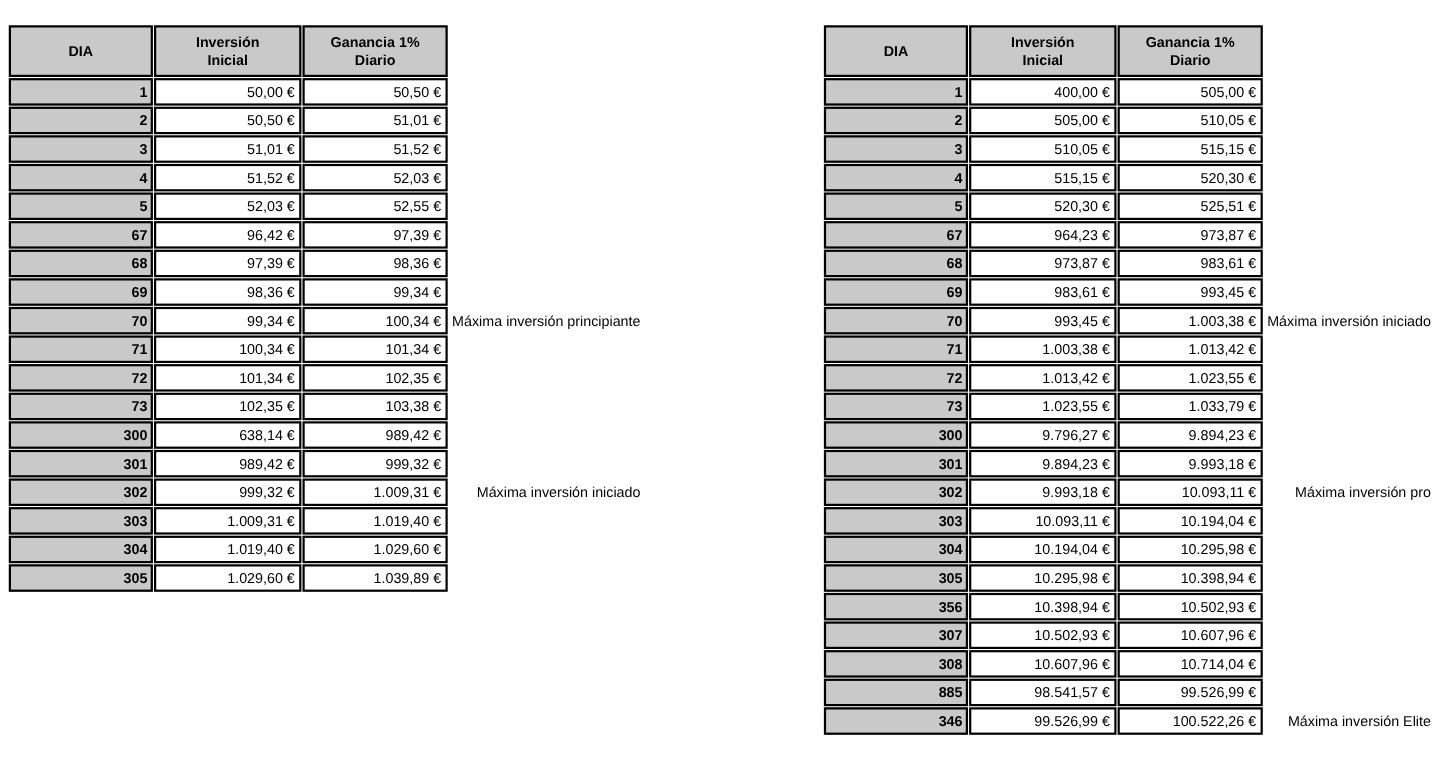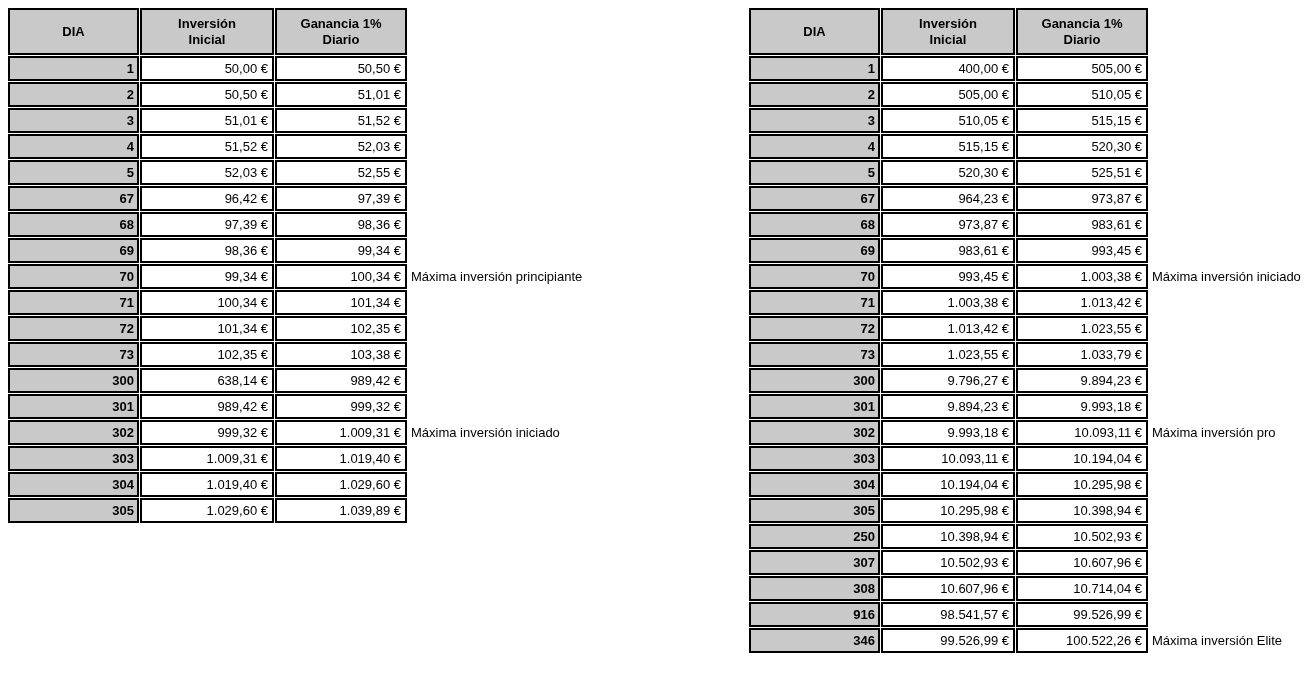--- a/index.html
+++ b/index.html
@@ -13,21 +13,21 @@
     color: #000000;
   }
   .sheet {
     position: relative;
     width: 1308px;
     height: 699px;
     background: #ffffff;
   }
   table.inv-table {
     position: absolute;
-    top: 7px;
+    top: 22px;
     border-collapse: separate;
     border-spacing: 1px;
   }
   table.inv-table.pos-left  { left: 7px; }
   table.inv-table.pos-right { left: 748px; }
 
   table.inv-table th,
   table.inv-table td.day,
   table.inv-table td.val {
     box-sizing: border-box;
@@ -59,21 +59,21 @@
     padding: 0 3px 0 2px;
   }
   table.inv-table td.val {
     background: #ffffff;
     text-align: right;
     padding: 0 4px 0 2px;
   }
   table.inv-table td.note {
     border: none;
     background: transparent;
-    text-align: left;
+    text-align: right;
     padding: 0 0 0 3px;
     font-size: 13px;
     white-space: nowrap;
     font-weight: normal;
   }
   table.inv-table th.note-spacer {
     border: none;
     background: transparent;
   }
 </style>
@@ -319,39 +319,39 @@
           <td class="val">10.295,98 €</td>
           <td class="note"></td>
         </tr>
         <tr>
           <td class="day">305</td>
           <td class="val">10.295,98 €</td>
           <td class="val">10.398,94 €</td>
           <td class="note"></td>
         </tr>
         <tr>
-          <td class="day">250</td>
+          <td class="day">356</td>
           <td class="val">10.398,94 €</td>
           <td class="val">10.502,93 €</td>
           <td class="note"></td>
         </tr>
         <tr>
           <td class="day">307</td>
           <td class="val">10.502,93 €</td>
           <td class="val">10.607,96 €</td>
           <td class="note"></td>
         </tr>
         <tr>
           <td class="day">308</td>
           <td class="val">10.607,96 €</td>
           <td class="val">10.714,04 €</td>
           <td class="note"></td>
         </tr>
         <tr>
-          <td class="day">916</td>
+          <td class="day">885</td>
           <td class="val">98.541,57 €</td>
           <td class="val">99.526,99 €</td>
           <td class="note"></td>
         </tr>
         <tr>
           <td class="day">346</td>
           <td class="val">99.526,99 €</td>
           <td class="val">100.522,26 €</td>
           <td class="note">Máxima inversión Elite</td>
         </tr>

